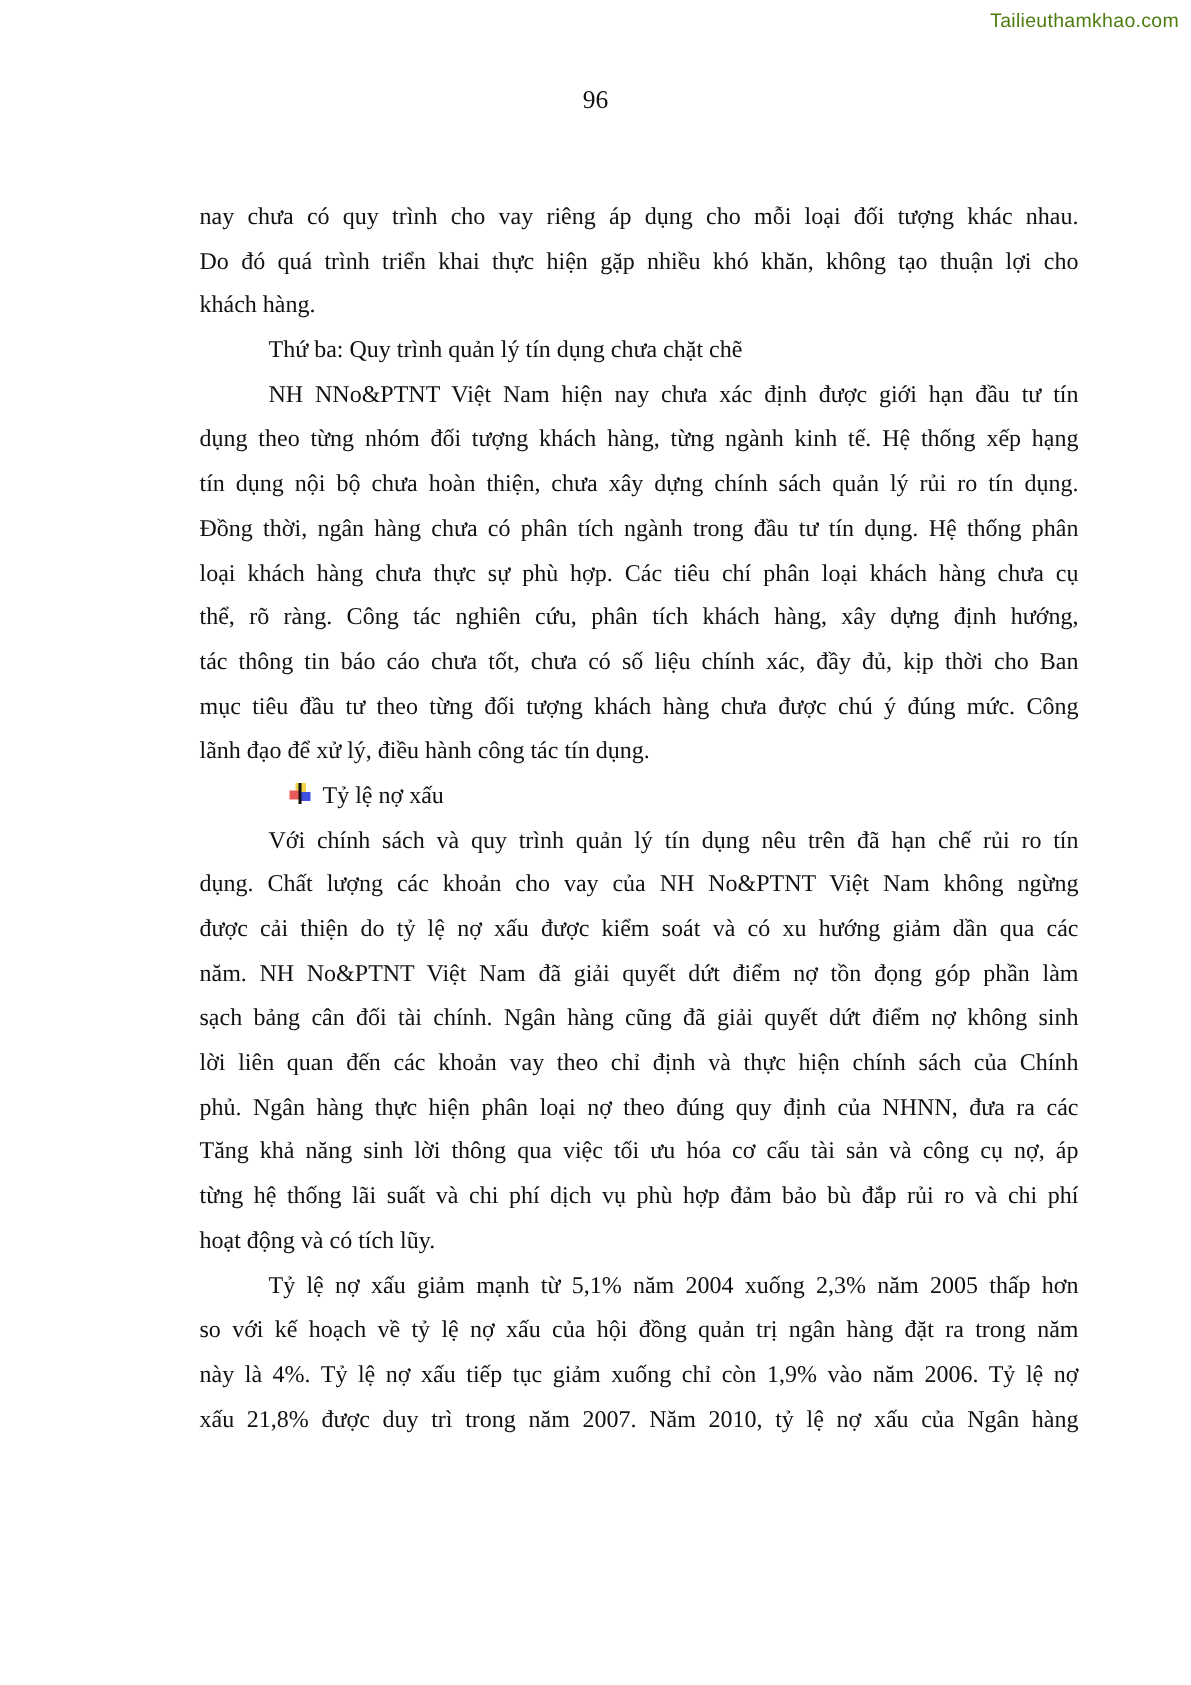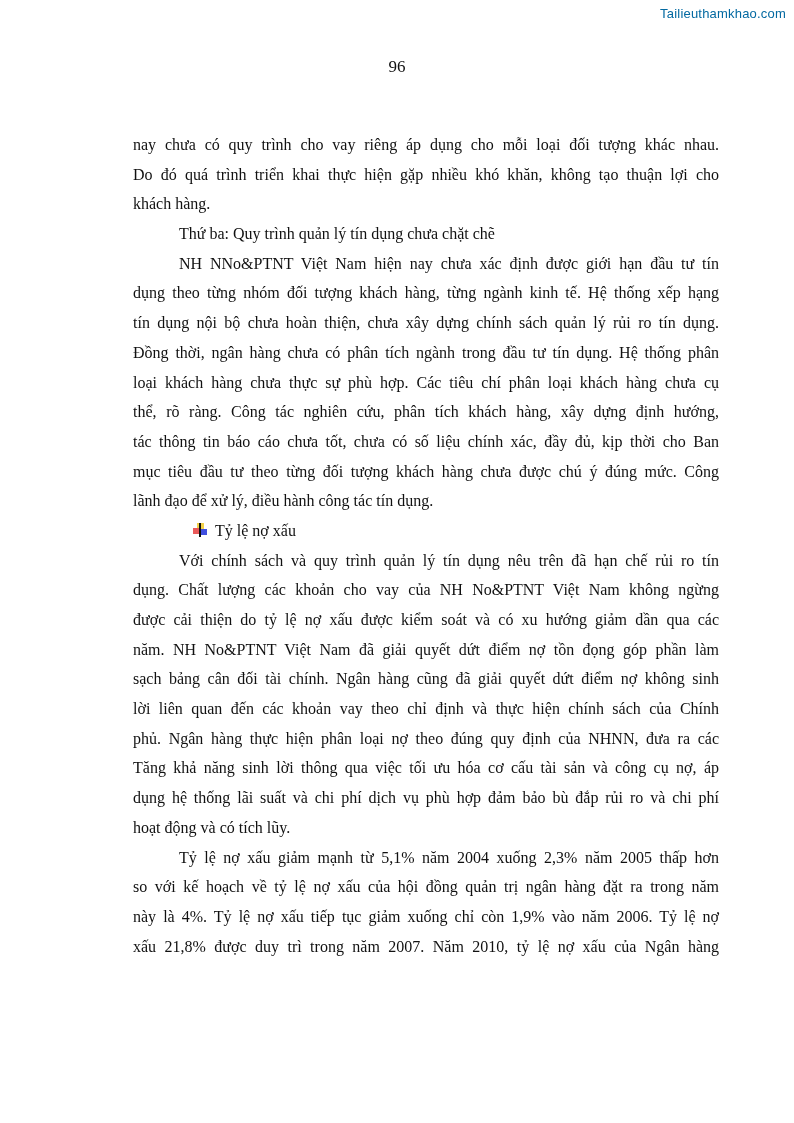--- a/index.html
+++ b/index.html
@@ -1,19 +1,19 @@
 <!DOCTYPE html>
 <html><head>
 <meta charset="utf-8">
 <style>
   html, body { margin: 0; padding: 0; background: #ffffff; }
   body { width: 794px; height: 1123px; position: relative; overflow: hidden;
          font-family: "Liberation Serif", "DejaVu Serif", serif; color: #111; }
   .watermark { position: absolute; top: 6px; right: 8px; font-family: "Liberation Sans", "DejaVu Sans", sans-serif;
-               font-size: 13px; color: #0369a1; letter-spacing: 0.2px; }
+               font-size: 13px; color: #4d7c0f; letter-spacing: 0.2px; }
   .page-number { position: absolute; top: 57px; left: 0; width: 794px; text-align: center; font-size: 17px; }
   .content { position: absolute; top: 130px; left: 133px; width: 586px; font-size: 16px; line-height: 29.7px; }
   .line { display: block; white-space: nowrap; text-align: justify; text-align-last: justify; height: 29.7px; }
   .line.last { text-align-last: left; }
   .indent { padding-left: 46px; }
   .bullet-line { padding-left: 60px; text-align-last: left; }
   .bullet-icon { display: inline-block; position: relative; width: 14px; height: 14px; margin-right: 8px; vertical-align: -1px; }
   .bullet-icon .y { position: absolute; left: 4px; top: 0; width: 7px; height: 7px; background: #f3d24a; }
   .bullet-icon .r { position: absolute; left: 0; top: 5px; width: 7px; height: 6px; background: #ea5a5a; }
   .bullet-icon .b { position: absolute; left: 7px; top: 6px; width: 7px; height: 6px; background: #3f4fe0; }
@@ -48,20 +48,20 @@
   </div>
   <div id="block2">
       <span class="line indent">Với chính sách và quy trình quản lý tín dụng nêu trên đã hạn chế rủi ro tín</span>
       <span class="line">dụng. Chất lượng các khoản cho vay của NH No&amp;PTNT Việt Nam không ngừng</span>
       <span class="line">được cải thiện do tỷ lệ nợ xấu được kiểm soát và có xu hướng giảm dần qua các</span>
       <span class="line">năm. NH No&amp;PTNT Việt Nam đã giải quyết dứt điểm nợ tồn đọng góp phần làm</span>
       <span class="line">sạch bảng cân đối tài chính. Ngân hàng cũng đã giải quyết dứt điểm nợ không sinh</span>
       <span class="line">lời liên quan đến các khoản vay theo chỉ định và thực hiện chính sách của Chính</span>
       <span class="line">phủ. Ngân hàng thực hiện phân loại nợ theo đúng quy định của NHNN, đưa ra các</span>
       <span class="line">Tăng khả năng sinh lời thông qua việc tối ưu hóa cơ cấu tài sản và công cụ nợ, áp</span>
-      <span class="line">dụng hệ thống lãi suất và chi phí dịch vụ phù hợp đảm bảo bù đắp rủi ro và chi phí</span>
+      <span class="line">từng hệ thống lãi suất và chi phí dịch vụ phù hợp đảm bảo bù đắp rủi ro và chi phí</span>
       <span class="line last">hoạt động và có tích lũy.</span>
       <span class="line indent">Tỷ lệ nợ xấu giảm mạnh từ 5,1% năm 2004 xuống 2,3% năm 2005 thấp hơn</span>
       <span class="line">so với kế hoạch về tỷ lệ nợ xấu của hội đồng quản trị ngân hàng đặt ra trong năm</span>
       <span class="line">này là 4%. Tỷ lệ nợ xấu tiếp tục giảm xuống chỉ còn 1,9% vào năm 2006. Tỷ lệ nợ</span>
       <span class="line">xấu 21,8% được duy trì trong năm 2007. Năm 2010, tỷ lệ nợ xấu của Ngân hàng</span>
     </div>
 </div>
 
 </body></html>

